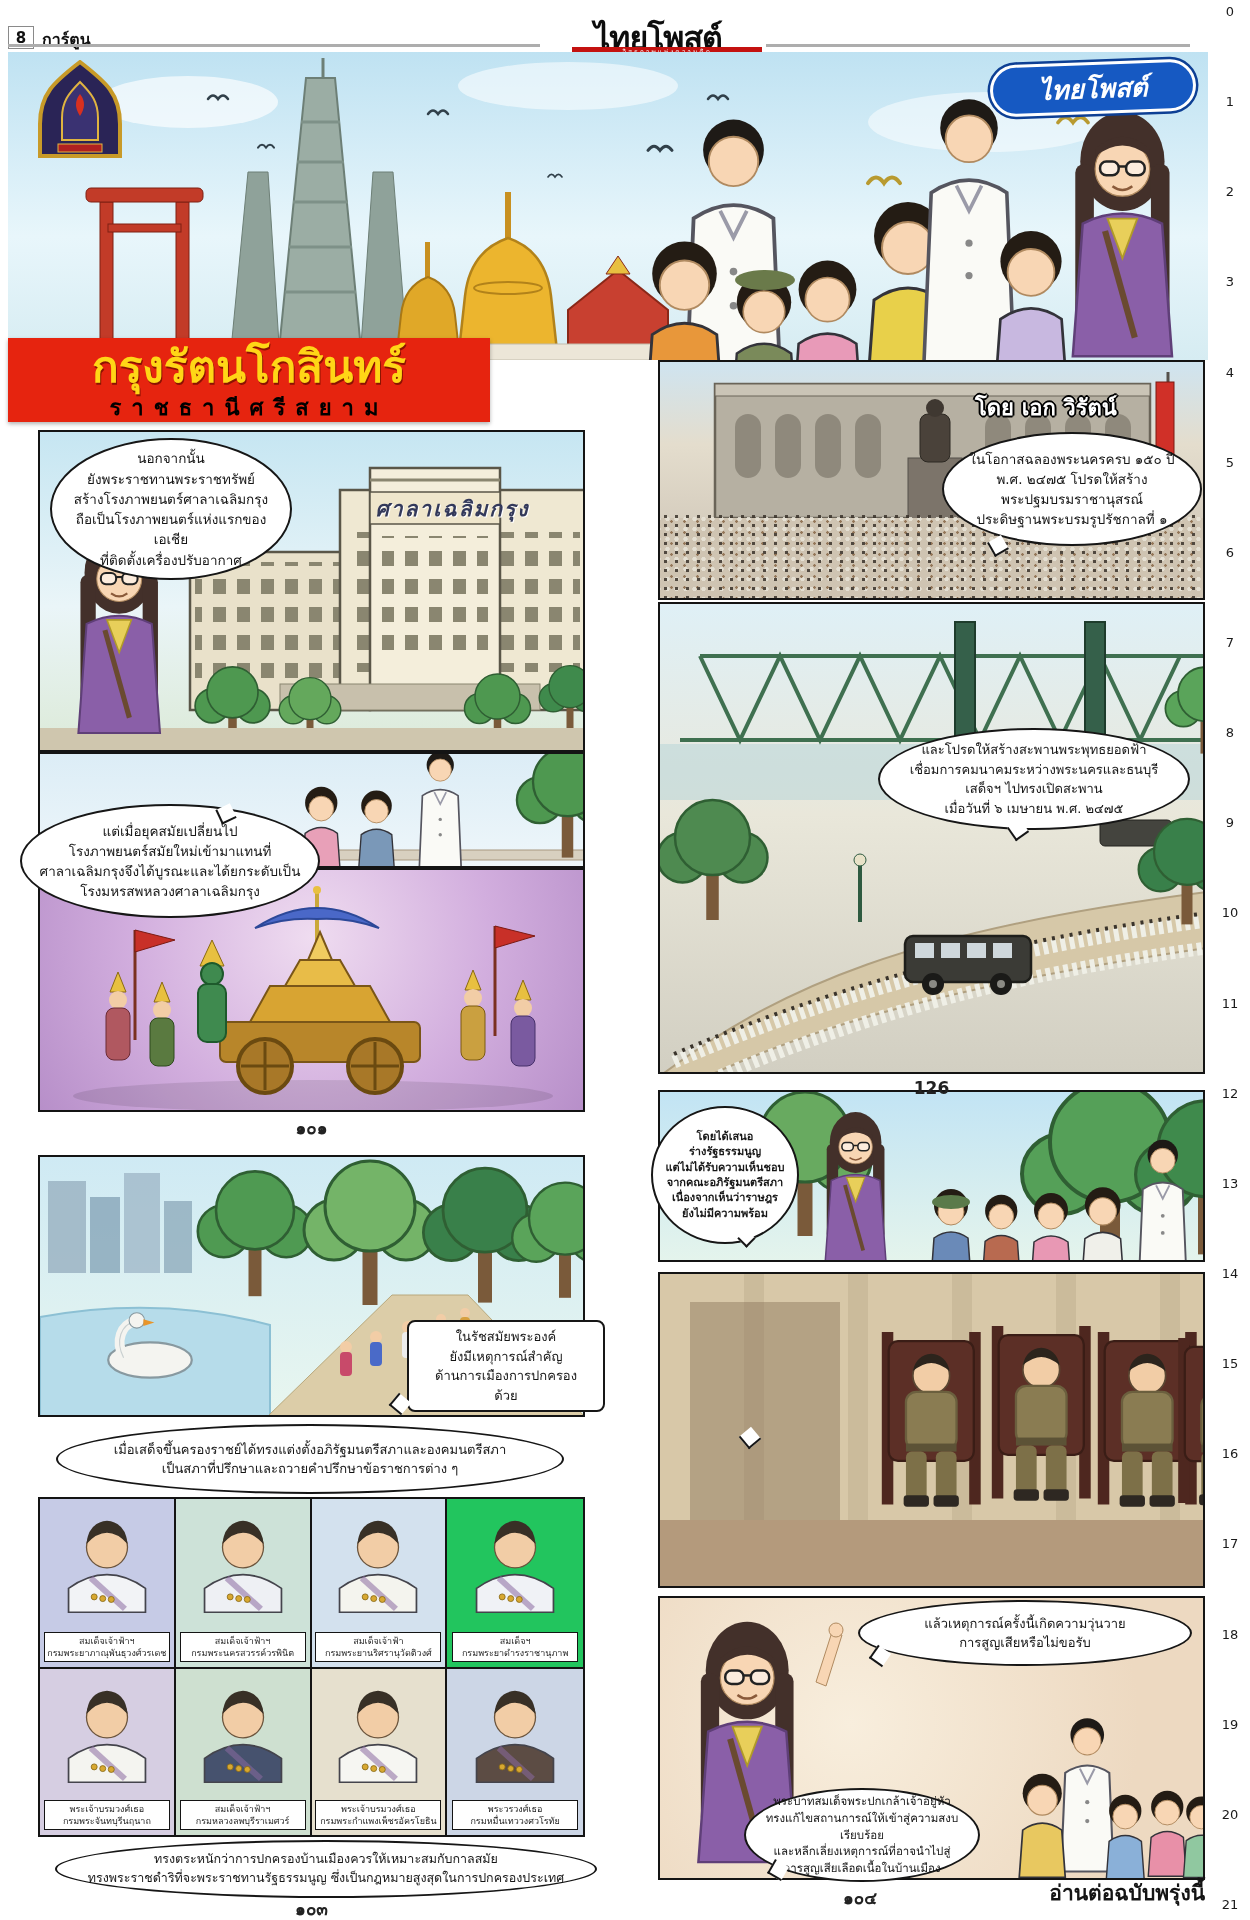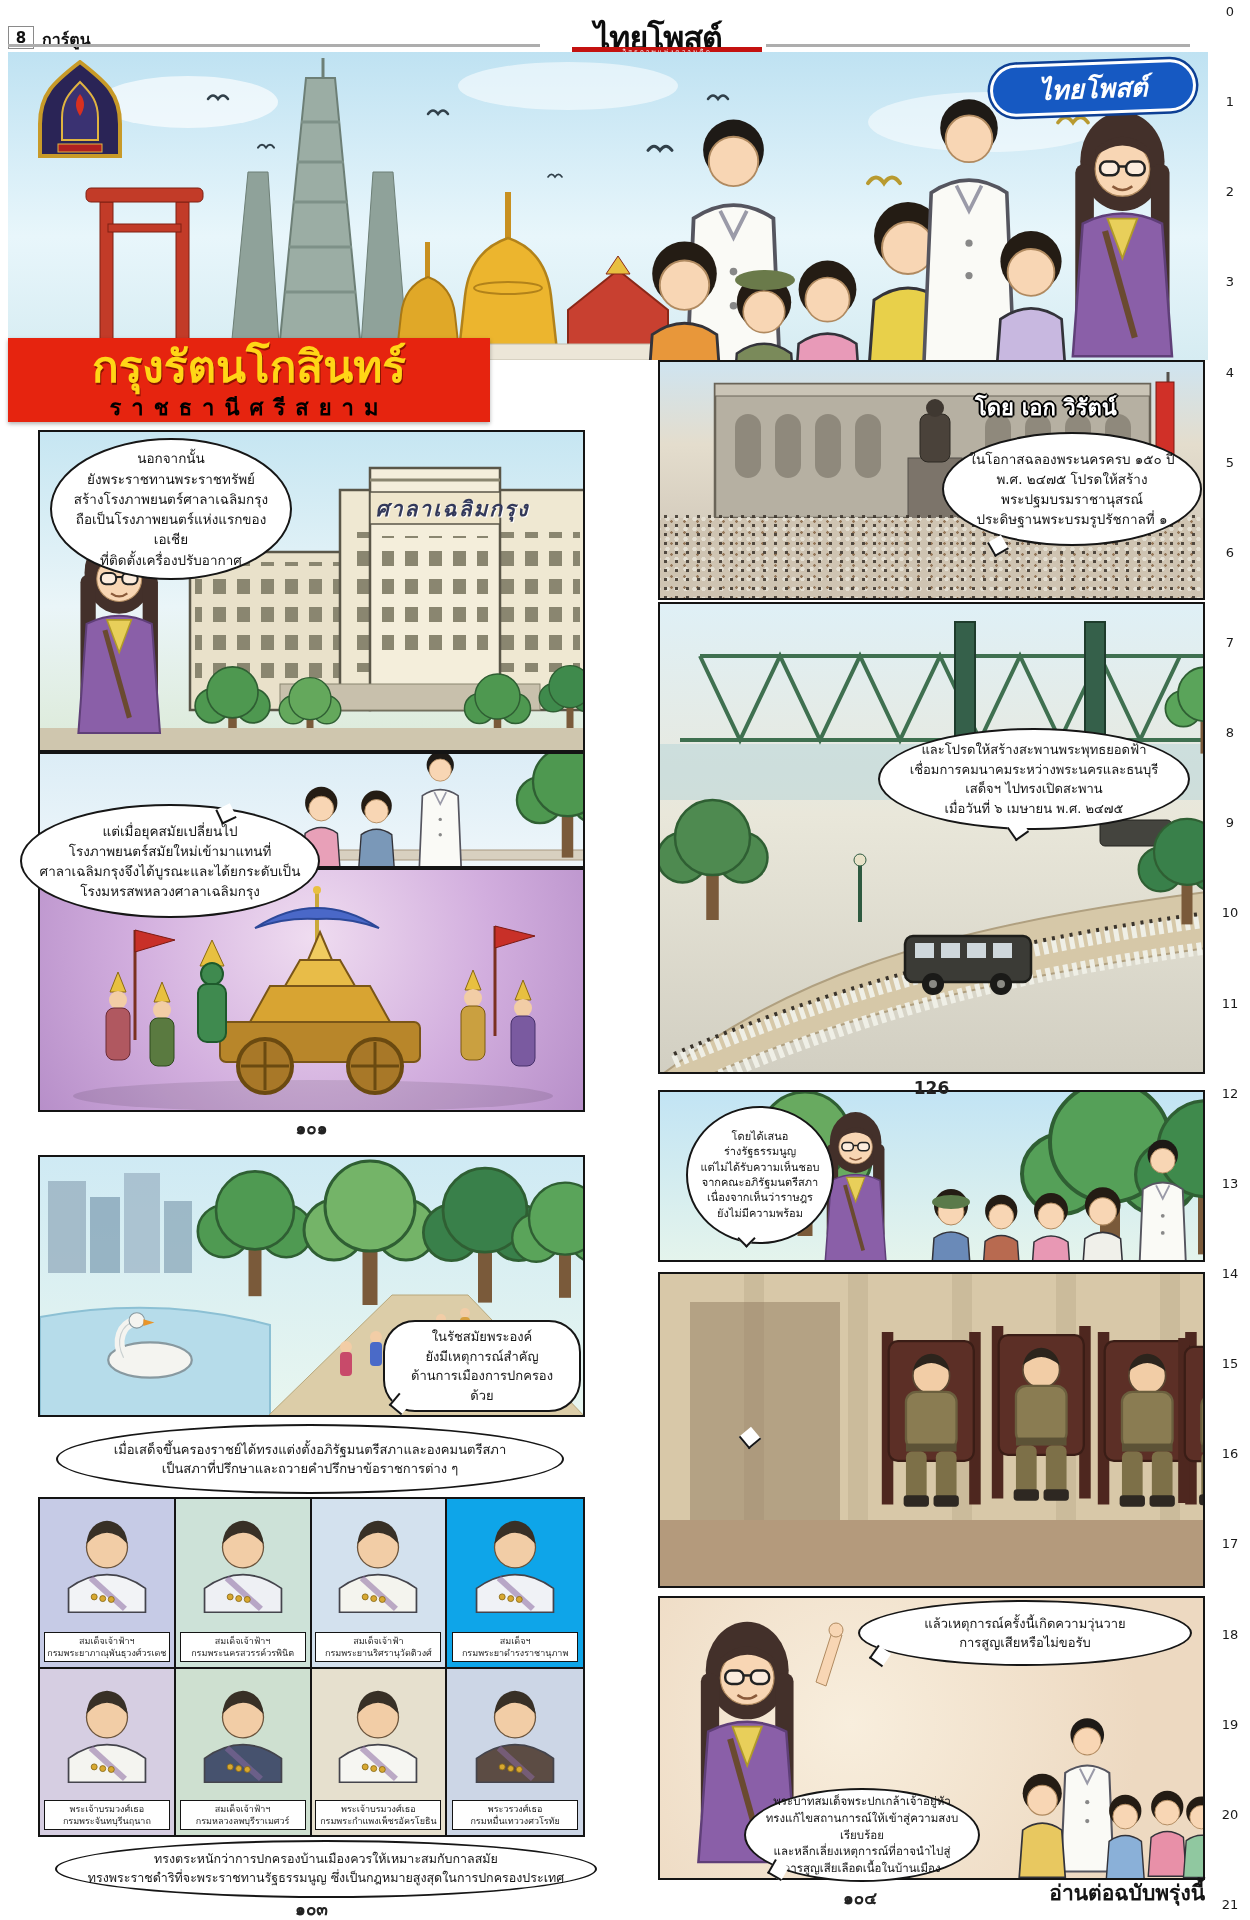--- a/index.html
+++ b/index.html
@@ -4,21 +4,21 @@
 <style>
   html,body{margin:0;padding:0;background:#e8e8e8;}
   #page{position:relative;width:1250px;height:1920px;background:#fff;overflow:hidden;
         font-family:"DejaVu Sans",sans-serif;color:#111;}
   .abs{position:absolute;box-sizing:border-box;}
   .panel{position:absolute;border:2.5px solid #141414;overflow:hidden;background:#fff;z-index:1;box-sizing:border-box;}
   .bub{position:absolute;background:#fff;border:2px solid #161616;border-radius:50%;
        display:flex;align-items:center;justify-content:center;text-align:center;
        white-space:pre-line;font-size:13.5px;line-height:1.5;color:#161616;
        padding:10px 16px;z-index:6;box-sizing:border-box;}
-  .bub.rect{border-radius:32px;}
+  .bub.rect{border-radius:8px;margin-left:24px;}
   .s11{font-size:11px;line-height:1.4;padding:6px 10px;}
   .tail{position:absolute;width:14px;height:14px;background:#fff;z-index:7;
         border-right:2.5px solid #161616;border-bottom:2.5px solid #161616;}
   .pnum{position:absolute;font-size:17px;font-weight:600;color:#222;text-align:center;z-index:2;}
   .hdr-rule{position:absolute;height:3px;background:#adadad;}
   #masthead{position:absolute;font-weight:900;font-size:32px;letter-spacing:-1px;color:#0d0d0d;text-align:center;}
   #masthead-bar{position:absolute;background:#c41210;color:#fff;font-size:6.5px;letter-spacing:2px;
         display:flex;align-items:center;justify-content:center;}
   #title-box{position:absolute;background:#e6240f;z-index:8;text-align:center;box-shadow:0 2px 4px rgba(0,0,0,.3);}
   #title-main{font-size:44px;font-weight:800;color:#ffd616;line-height:1.2;margin-top:3px;text-shadow:1px 2px 0 #8a1202;}
@@ -30,21 +30,21 @@
         text-shadow:-2px 0 #000,2px 0 #000,0 -2px #000,0 2px #000,-1px -1px #000,1px 1px #000,-1px 1px #000,1px -1px #000;}
   #ruler{position:absolute;display:flex;flex-direction:column;justify-content:space-between;
         align-items:center;font-size:13px;color:#1a1a1a;z-index:3;}
   #portrait-grid{display:grid;grid-template-columns:repeat(4,1fr);grid-template-rows:170px 166px;width:100%;height:100%;}
   .pcell{position:relative;border-right:2px solid #141414;border-bottom:2px solid #141414;overflow:hidden;}
   .pcell:nth-child(4n){border-right:none;}
   .pcell:nth-child(n+5){border-bottom:none;}
   .pcell:nth-child(1){background:#c6cbe6;color:#f2f3f6;}
   .pcell:nth-child(2){background:#cde2d8;color:#eef0f4;}
   .pcell:nth-child(3){background:#d3e1ee;color:#f4f4ee;}
-  .pcell:nth-child(4){background:#0ea5e9;color:#f0f2f6;}
+  .pcell:nth-child(4){background:#22c55e;color:#f0f2f6;}
   .pcell:nth-child(5){background:#d6cee2;color:#f4f4f0;}
   .pcell:nth-child(6){background:#cee0d0;color:#46526e;}
   .pcell:nth-child(7){background:#e6e0ce;color:#f6f6f2;}
   .pcell:nth-child(8){background:#ccd6e6;color:#5c4c44;}
   .pcap{position:absolute;left:50%;transform:translateX(-50%);bottom:5px;width:126px;
         background:#fff;border:1.5px solid #141414;text-align:center;font-size:9px;line-height:1.35;
         color:#222;padding:2px 1px;box-sizing:border-box;}
   .pbust{position:absolute;left:50%;transform:translateX(-50%);top:10px;}
   #continue-note{position:absolute;font-size:21px;font-weight:800;color:#141414;z-index:6;}
   #building-sign{position:absolute;font-size:21px;font-weight:800;font-style:italic;color:#33395a;z-index:4;
@@ -587,21 +587,21 @@
 ยังมีเหตุการณ์สำคัญ
 ด้านการเมืองการปกครองด้วย</div>
   <div class="tail" style="left:392px;top:1396px;transform:rotate(130deg);"></div>
 
   <div class="bub" style="left:56px;top:1424px;width:508px;height:70px;font-size:13px;">เมื่อเสด็จขึ้นครองราชย์ได้ทรงแต่งตั้งอภิรัฐมนตรีสภาและองคมนตรีสภา
 เป็นสภาที่ปรึกษาและถวายคำปรึกษาข้อราชการต่าง ๆ</div>
 
   <div class="bub" style="left:55px;top:1840px;width:542px;height:58px;font-size:12.5px;">ทรงตระหนักว่าการปกครองบ้านเมืองควรให้เหมาะสมกับกาลสมัย
 ทรงพระราชดำริที่จะพระราชทานรัฐธรรมนูญ ซึ่งเป็นกฎหมายสูงสุดในการปกครองประเทศ</div>
 
-  <div class="bub s11" style="left:686px;top:1106px;width:148px;height:138px;">โดยได้เสนอ
+  <div class="bub s11" style="left:651px;top:1106px;width:148px;height:138px;font-weight:bold;">โดยได้เสนอ
 ร่างรัฐธรรมนูญ
 แต่ไม่ได้รับความเห็นชอบ
 จากคณะอภิรัฐมนตรีสภา
 เนื่องจากเห็นว่าราษฎร
 ยังไม่มีความพร้อม</div>
   <div class="tail" style="left:740px;top:1232px;transform:rotate(45deg);width:11px;height:11px;"></div>
 
   <div class="tail" style="left:742px;top:1430px;transform:rotate(50deg);"></div>
 
   <div class="bub" style="left:858px;top:1600px;width:334px;height:66px;font-size:13px;">แล้วเหตุการณ์ครั้งนี้เกิดความวุ่นวาย

